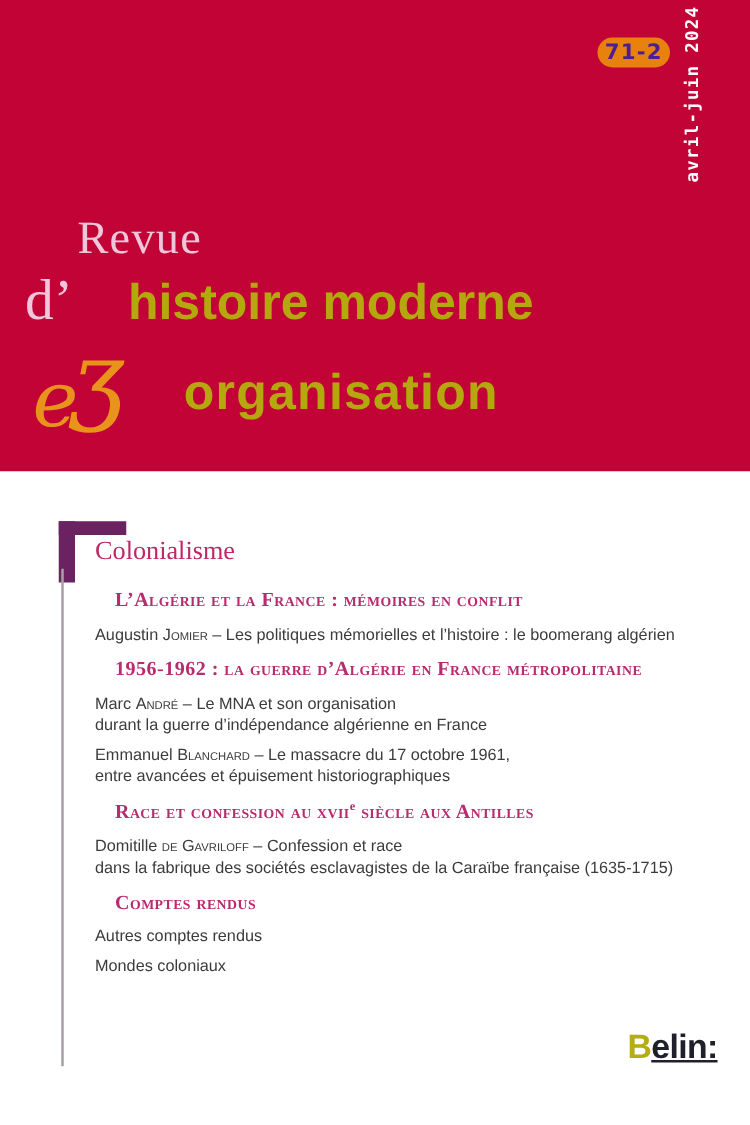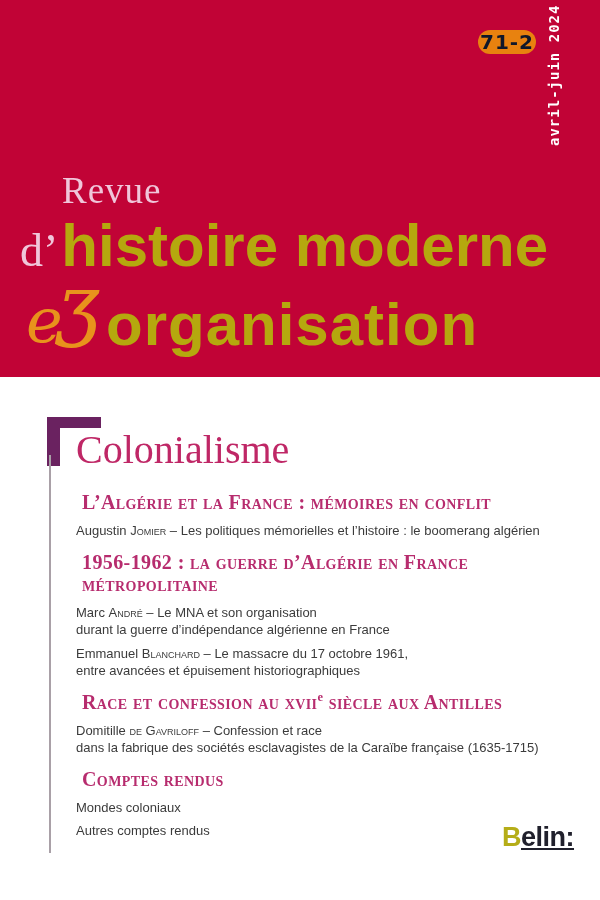--- a/index.html
+++ b/index.html
@@ -8,48 +8,48 @@
     --corner-purple:#6a2260; --body-gray:#3b3b3b; --publisher-olive:#b5ad18;
     --publisher-dark:#20202c; --rule-gray:#a9a0a7;
   }
   html,body{margin:0;padding:0;background:#fff;}
   .cover{position:relative;width:600px;height:900px;background:#fff;overflow:hidden;
          font-family:"Liberation Sans",sans-serif;}
   
   .red-panel{position:absolute;left:0;top:0;width:600px;height:377px;background:var(--cover-red);}
   .issue-badge{position:absolute;left:478px;top:30px;width:58px;height:24px;background:var(--badge-orange);
                border-radius:13px;display:flex;align-items:center;justify-content:center;}
-  .issue-badge span{color:#0f172a;font-weight:bold;font-size:20px;letter-spacing:1px;
+  .issue-badge span{color:#4c1d95;font-weight:bold;font-size:17px;letter-spacing:1px;
                font-family:"DejaVu Sans",sans-serif;}
   .issue-date{position:absolute;left:546px;top:146px;transform:rotate(-90deg);transform-origin:0 0;
               white-space:nowrap;color:#fff;font-family:"DejaVu Sans Mono",monospace;
               font-weight:bold;font-size:14px;letter-spacing:1px;}
   .m-revue{position:absolute;left:62px;top:172px;font-family:"Liberation Serif",serif;
            font-size:37px;line-height:1;color:var(--title-pink);letter-spacing:1px;}
   .m-line1{position:absolute;left:20px;top:213px;display:flex;align-items:baseline;}
   .m-dapo{font-family:"Liberation Serif",serif;font-size:46px;color:var(--title-pink);margin-right:3px;}
-  .olive{font-family:"Liberation Sans",sans-serif;font-weight:bold;font-size:60px;line-height:1.1;
-         color:var(--title-olive);letter-spacing:0px;}
+  .olive{font-family:"Liberation Sans",sans-serif;font-weight:bold;font-size:40px;line-height:1.1;
+         color:var(--title-olive);letter-spacing:0px;margin-left:41px;}
   .m-amp{position:absolute;left:26px;top:276px;color:var(--ampersand-orange);
          font-family:"DejaVu Serif",serif;font-style:italic;line-height:1;}
   .amp-e{font-size:62px;}
   .amp-z{font-size:78px;margin-left:-12px;position:relative;top:-12px;}
   .m-line2{position:absolute;left:106px;top:292px;letter-spacing:1px;}
   
   .corner-bracket{position:absolute;left:47px;top:417px;width:41px;height:38px;
                   border-left:13px solid var(--corner-purple);border-top:11px solid var(--corner-purple);}
   .left-rule{position:absolute;left:49px;top:455px;width:2px;height:398px;background:var(--rule-gray);}
   
   .toc{position:absolute;left:76px;top:430px;width:508px;}
   .toc-title{margin:0 0 21px;font-family:"Liberation Serif",serif;font-weight:normal;
-             font-size:40px;line-height:1;color:#bf2766;}
+             font-size:21px;line-height:1;color:#bf2766;}
   .toc-section{margin:0 0 0;}
   .toc-section + .toc-section{margin-top:11px;}
-  .sec-heading{margin:0 6px 9px;font-family:"Liberation Serif",serif;font-weight:bold;
-               font-variant:small-caps;font-size:20px;line-height:1.1;
+  .sec-heading{margin:0 16px 9px;font-family:"Liberation Serif",serif;font-weight:bold;
+               font-variant:small-caps;font-size:16px;line-height:1.1;
                color:var(--heading-magenta);letter-spacing:0.4px;}
   .sec-heading sup{font-size:0.62em;font-variant:normal;}
   .item{margin:0 0 6px;font-size:13px;line-height:17.5px;color:var(--body-gray);}
   .sc{font-variant:small-caps;}
   
   .publisher{position:absolute;left:502px;top:824px;font-size:27px;font-weight:bold;
              letter-spacing:-0.5px;line-height:1;}
   .publisher .accent{color:var(--publisher-olive);}
   .publisher .rest{color:var(--publisher-dark);text-decoration:underline;}
 </style>
@@ -90,22 +90,22 @@
           <h2 class="sec-heading"><span>1956-1962 : la guerre d’Algérie en France métropolitaine</span></h2>
           <p class="item"><span>Marc </span><span class="sc">André</span><span> – Le MNA et son organisation</span><br><span>durant la guerre d’indépendance algérienne en France</span></p>
           <p class="item"><span>Emmanuel </span><span class="sc">Blanchard</span><span> – Le massacre du 17 octobre 1961,</span><br><span>entre avancées et épuisement historiographiques</span></p>
         </div>
         <div class="toc-section">
           <h2 class="sec-heading"><span>Race et confession au xvii</span><sup>e</sup><span> siècle aux Antilles</span></h2>
           <p class="item"><span>Domitille </span><span class="sc">de Gavriloff</span><span> – Confession et race</span><br><span>dans la fabrique des sociétés esclavagistes de la Caraïbe française (1635-1715)</span></p>
         </div>
         <div class="toc-section">
           <h2 class="sec-heading"><span>Comptes rendus</span></h2>
+          <p class="item"><span>Autres comptes rendus</span></p>
           <p class="item"><span>Mondes coloniaux</span></p>
-          <p class="item"><span>Autres comptes rendus</span></p>
         </div>
       </div>
   </div>
 
   <div class="publisher">
     <span class="accent">B</span><span class="rest">elin:</span>
   </div>
 
 </div>
 

